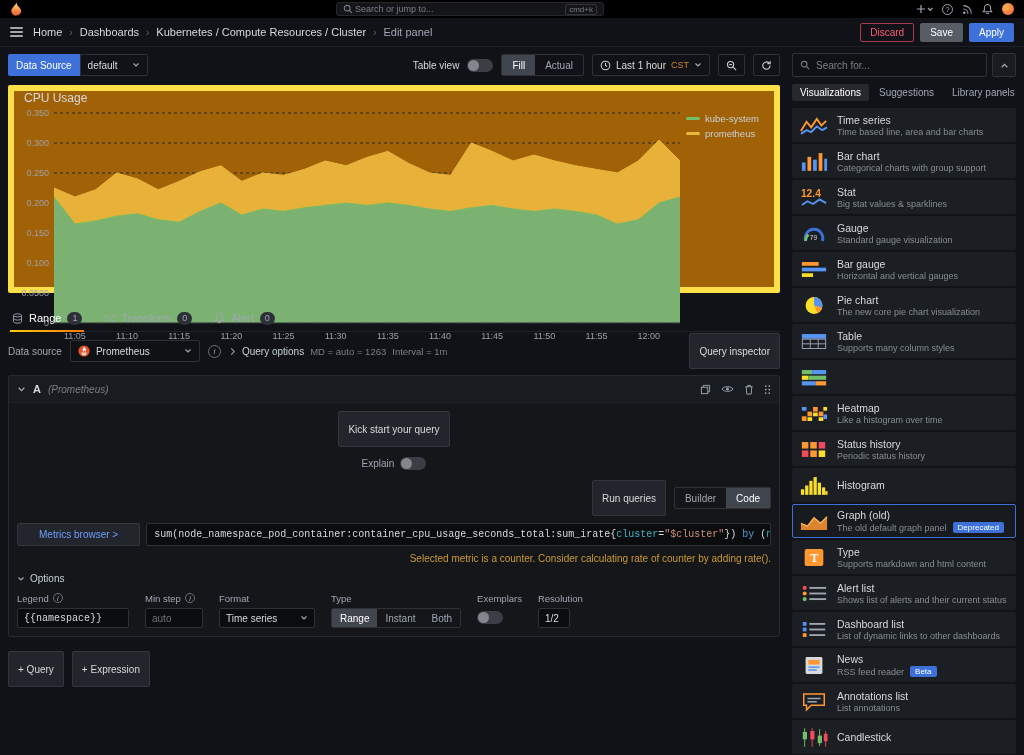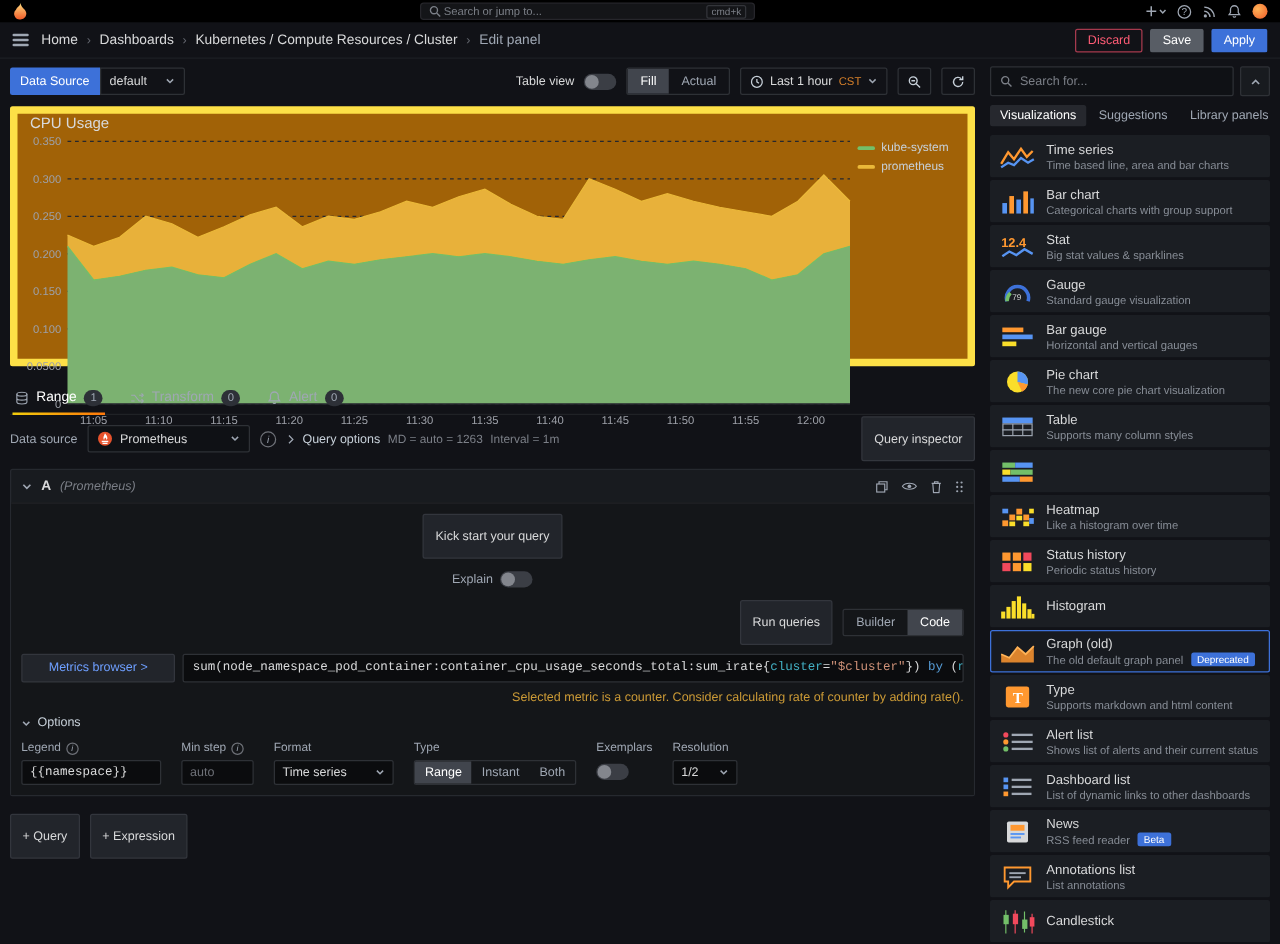--- a/index.html
+++ b/index.html
@@ -89,21 +89,21 @@
   .expl { display:flex; align-items:center; gap:6px; }
   .qrow1-right { margin-left:auto; display:flex; gap:8px; align-items:center; }
   .exprrow { display:flex; gap:6px; align-items:stretch; }
   .metrics-btn { background:#22252b; border:1px solid #33363d; border-radius:2px; color:#6e9fff; font-size:10px; display:flex; align-items:center; padding:0 21px; cursor:pointer; white-space:nowrap; }
   .expr { flex:1; background:#0b0c0e; border:1px solid #2e3136; border-radius:2px; padding:4px 7px; font-family:"Liberation Mono","DejaVu Sans Mono",monospace; font-size:10px; line-height:13px; cursor:text; white-space:nowrap; overflow:hidden; }
   .seg-plain { color:#d8d9da; } .seg-label { color:#43b0c4; } .seg-string { color:#ce9178; } .seg-keyword { color:#569cd6; } .seg-op { color:#d8d9da; }
   .warning { color:#cb9a36; font-size:10px;text-align:right; }
   .opts-head { display:flex; align-items:center; gap:5px; color:#c7d0d9; font-size:10px; margin-top:2px; cursor:pointer; }
   .fields { display:flex; gap:16px; margin-top:2px; }
   .field { display:flex; flex-direction:column; gap:4px; }
-  .field-label { font-size:9.5px; color:#9fa7b3; display:flex; gap:4px; align-items:flex-end; }
+  .field-label { font-size:9.5px; color:#9fa7b3; display:flex; gap:4px; align-items:flex-start; }
   .input { height:20px; background:#0b0c0e; border:1px solid #2e3136; border-radius:2px; color:#d8d9da; font-size:10px; padding:0 6px; outline:none; font-family:inherit; }
   .input.mono { font-family:"Liberation Mono","DejaVu Sans Mono",monospace; }
   .input::placeholder { color:#6e7178; }
   .select { height:20px; background:#0b0c0e; border:1px solid #2e3136; border-radius:2px; color:#d8d9da; font-size:10px; padding:0 6px; display:flex; align-items:center; gap:8px; justify-content:space-between; cursor:pointer; }
   .type-group { height:20px; }
   .type-group .seg { padding:0 8px; }
   .footer-btns { display:flex; gap:8px; margin-top:14px; }
 
   
   .sb-search-row { display:flex; gap:5px; }
@@ -440,21 +440,21 @@
                 <span class="seg">Instant</span>
                 <span class="seg">Both</span>
               </span>
           </div>
           <div class="field">
             <span class="field-label">Exemplars</span>
             <span class="toggle" style="margin-top:3px"></span>
           </div>
           <div class="field">
             <span class="field-label">Resolution</span>
-            <span class="select" style="width:52px">
+            <span class="select" style="width:32px">
               <span>1/2</span>
               <svg width="8" height="8" viewBox="0 0 8 8">
                   <path d="M1.5 2.5L4 5l2.5-2.5" fill="none" stroke="#9fa7b3" stroke-width="1.2"></path>
                 </svg>
             </span>
           </div>
         </div>
       </div>
     </div>
 

